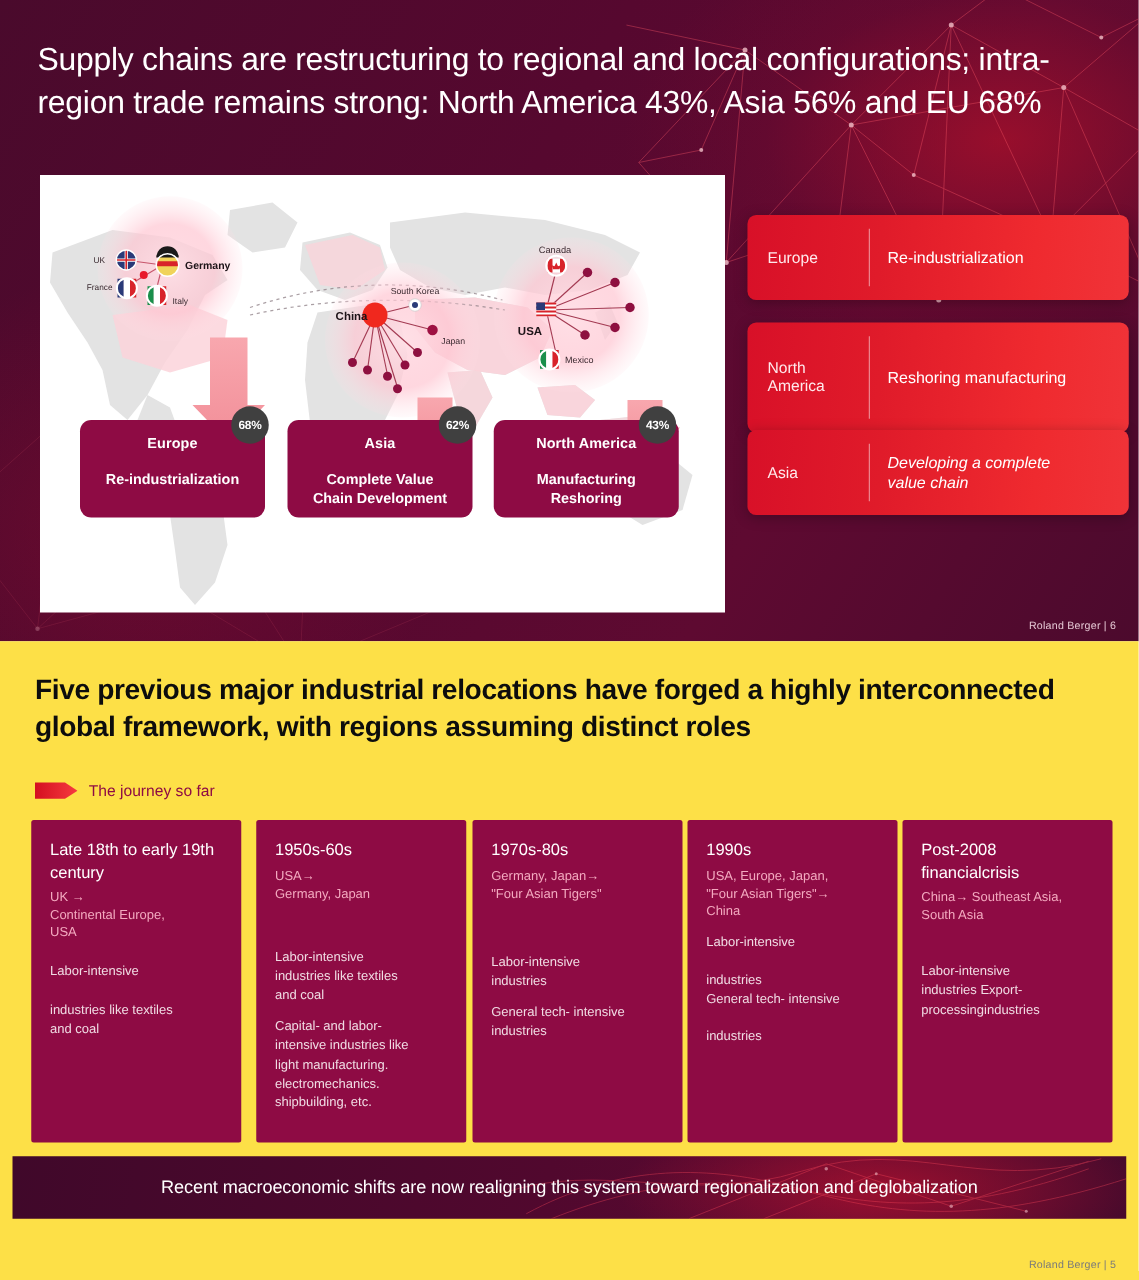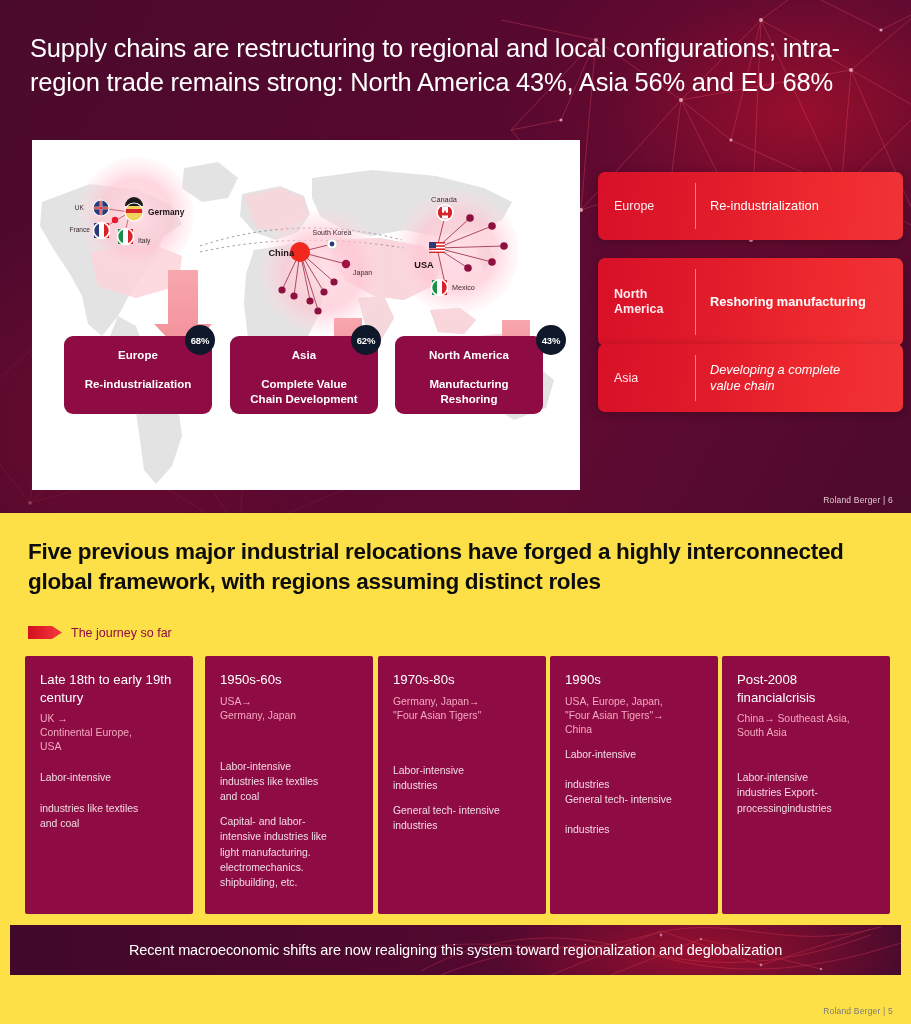--- a/index.html
+++ b/index.html
@@ -30,21 +30,21 @@
   }
 
   .mapcard {
     position: absolute; left: 32px; top: 140px; width: 548px; height: 350px;
     background: #ffffff; overflow: hidden;
   }
   .mapcard svg { position: absolute; left: 0; top: 0; }
 
   .pctbadge {
     position: absolute; width: 30px; height: 30px; border-radius: 50%;
-    background: #0f172a; color: #ffffff; font-size: 9.5px; font-weight: 700;
+    background: #404040; color: #ffffff; font-size: 9.5px; font-weight: 700;
     display: flex; align-items: center; justify-content: center; z-index: 6;
     letter-spacing: -0.2px;
   }
   .regionbox {
     position: absolute; background: #8e0b44; border-radius: 9px; z-index: 5;
     color: #ffffff; text-align: center; padding: 13px 8px 10px;
     display: flex; flex-direction: column; align-items: center; justify-content: flex-start;
   }
   .regionbox .rb-name { font-size: 11.5px; font-weight: 700; letter-spacing: .1px; }
   .regionbox .rb-desc { font-size: 11.5px; font-weight: 700; line-height: 1.28; margin-top: 16px; }
@@ -348,31 +348,31 @@
       </div>
       <div class="pctbadge" style="left:319px; top:185px;">
           <span>62%</span>
         </div>
 
       <div class="regionbox" style="left:363px; top:196px; width:148px; height:78px;">
         <span class="rb-name">North America</span>
         <span class="rb-desc" style="white-space:pre-line;">Manufacturing
 Reshoring</span>
       </div>
-      <div class="pctbadge" style="left:504px; top:185px;">
+      <div class="pctbadge" style="left:479px; top:185px;">
           <span>43%</span>
         </div>
     </div>
 
     <div class="panel" style="top:172px; width:305px; height:68px;">
       <div class="p-left" style="white-space:pre-line;">Europe</div>
       <div class="p-div"></div>
       <div class="p-right" style="white-space:pre-line;">Re-industrialization</div>
     </div>
-    <div class="panel" style="top:258px; width:305px; height:88px;font-weight:bold;">
+    <div class="panel" style="top:258px; width:305px; height:88px;">
       <div class="p-left" style="white-space:pre-line;">North
 America</div>
       <div class="p-div"></div>
       <div class="p-right" style="white-space:pre-line;">Reshoring manufacturing</div>
     </div>
     <div class="panel" style="top:344px; width:305px; height:68px;">
       <div class="p-left" style="white-space:pre-line;">Asia</div>
       <div class="p-div"></div>
       <div class="p-right" style="white-space:pre-line;font-style:italic;">Developing a complete
 value chain</div>

